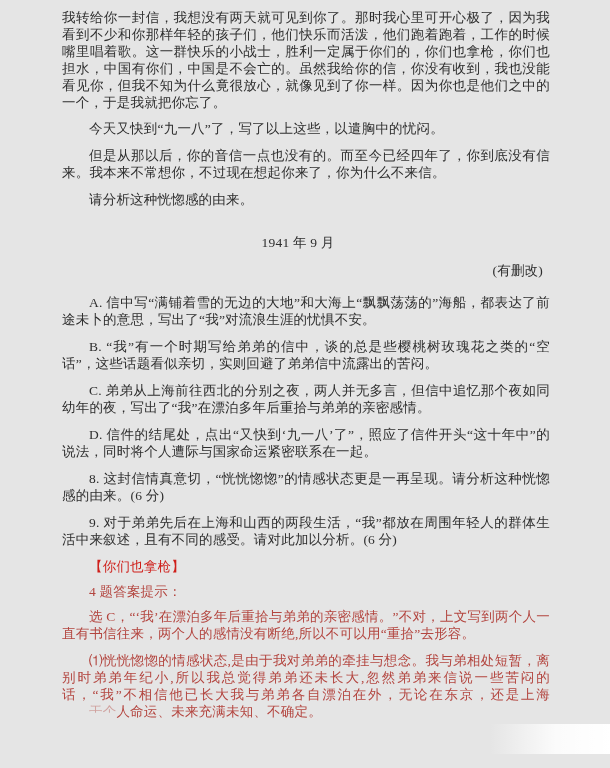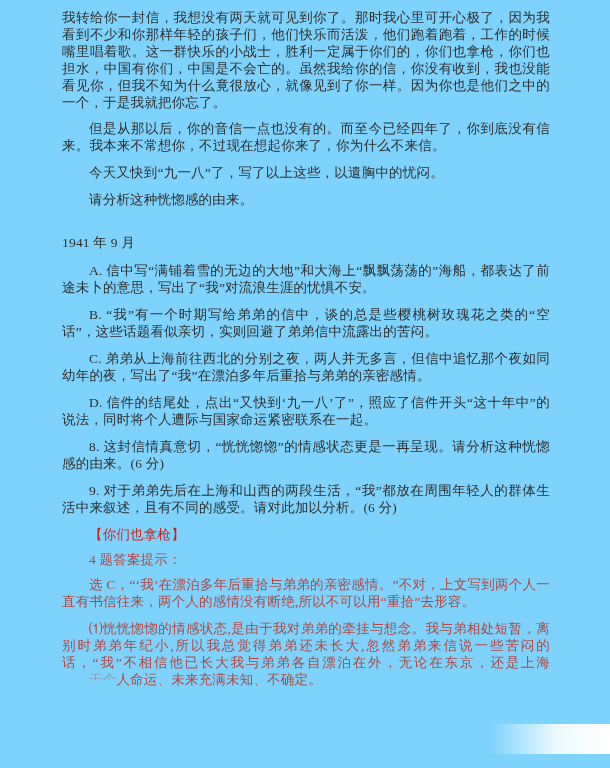--- a/index.html
+++ b/index.html
@@ -13,33 +13,33 @@
     font-family: "Liberation Serif", "DejaVu Serif", serif;
     color: #2e2e2e;
   }
   .page {
     position: relative;
     box-sizing: border-box;
     width: 610px;
     height: 768px;
     padding: 9px 60px 0 62px;
     overflow: hidden;
-    background: #7dd3fc;
+    background: #e5e5e5;
   }
   p {
     margin: 0 0 10px 0;
     font-size: 13.5px;
     line-height: 17px;
     text-align: justify;
     letter-spacing: 0.2px;
   }
   .indent { text-indent: 2em; }
   .letter-p1 { margin-bottom: 9px; }
   .date-line {
-    text-align: left;
+    text-align: center;
     text-indent: 0;
     padding-right: 16px;
     margin-top: 26px;
     margin-bottom: 11px;
   }
   .note-line {
     text-align: right;
     text-indent: 0;
     padding-right: 7px;
     margin-bottom: 15px;
@@ -69,24 +69,25 @@
     pointer-events: none;
   }
 </style>
 </head>
 <body>
 
 <div class="page">
 
   <section>
     <p class="letter-p1">我转给你一封信，我想没有两天就可见到你了。那时我心里可开心极了，因为我看到不少和你那样年轻的孩子们，他们快乐而活泼，他们跑着跑着，工作的时候嘴里唱着歌。这一群快乐的小战士，胜利一定属于你们的，你们也拿枪，你们也担水，中国有你们，中国是不会亡的。虽然我给你的信，你没有收到，我也没能看见你，但我不知为什么竟很放心，就像见到了你一样。因为你也是他们之中的一个，于是我就把你忘了。</p>
+    <p class="indent">今天又快到“九一八”了，写了以上这些，以遣胸中的忧闷。</p>
     <p class="indent">但是从那以后，你的音信一点也没有的。而至今已经四年了，你到底没有信来。我本来不常想你，不过现在想起你来了，你为什么不来信。</p>
-    <p class="indent">今天又快到“九一八”了，写了以上这些，以遣胸中的忧闷。</p>
     <p class="indent">请分析这种恍惚感的由来。</p>
     <p class="date-line">1941 年 9 月</p>
+    <p class="note-line">(有删改)</p>
   </section>
 
   <section>
     <p class="indent">A. 信中写“满铺着雪的无边的大地”和大海上“飘飘荡荡的”海船，都表达了前途未卜的意思，写出了“我”对流浪生涯的忧惧不安。</p>
     <p class="indent">B. “我”有一个时期写给弟弟的信中，谈的总是些樱桃树玫瑰花之类的“空话”，这些话题看似亲切，实则回避了弟弟信中流露出的苦闷。</p>
     <p class="indent">C. 弟弟从上海前往西北的分别之夜，两人并无多言，但信中追忆那个夜如同幼年的夜，写出了“我”在漂泊多年后重拾与弟弟的亲密感情。</p>
     <p class="indent">D. 信件的结尾处，点出“又快到‘九一八’了”，照应了信件开头“这十年中”的说法，同时将个人遭际与国家命运紧密联系在一起。</p>
     <p class="indent">8. 这封信情真意切，“恍恍惚惚”的情感状态更是一再呈现。请分析这种恍惚感的由来。(6 分)</p>
     <p class="indent">9. 对于弟弟先后在上海和山西的两段生活，“我”都放在周围年轻人的群体生活中来叙述，且有不同的感受。请对此加以分析。(6 分)</p>
   </section>

